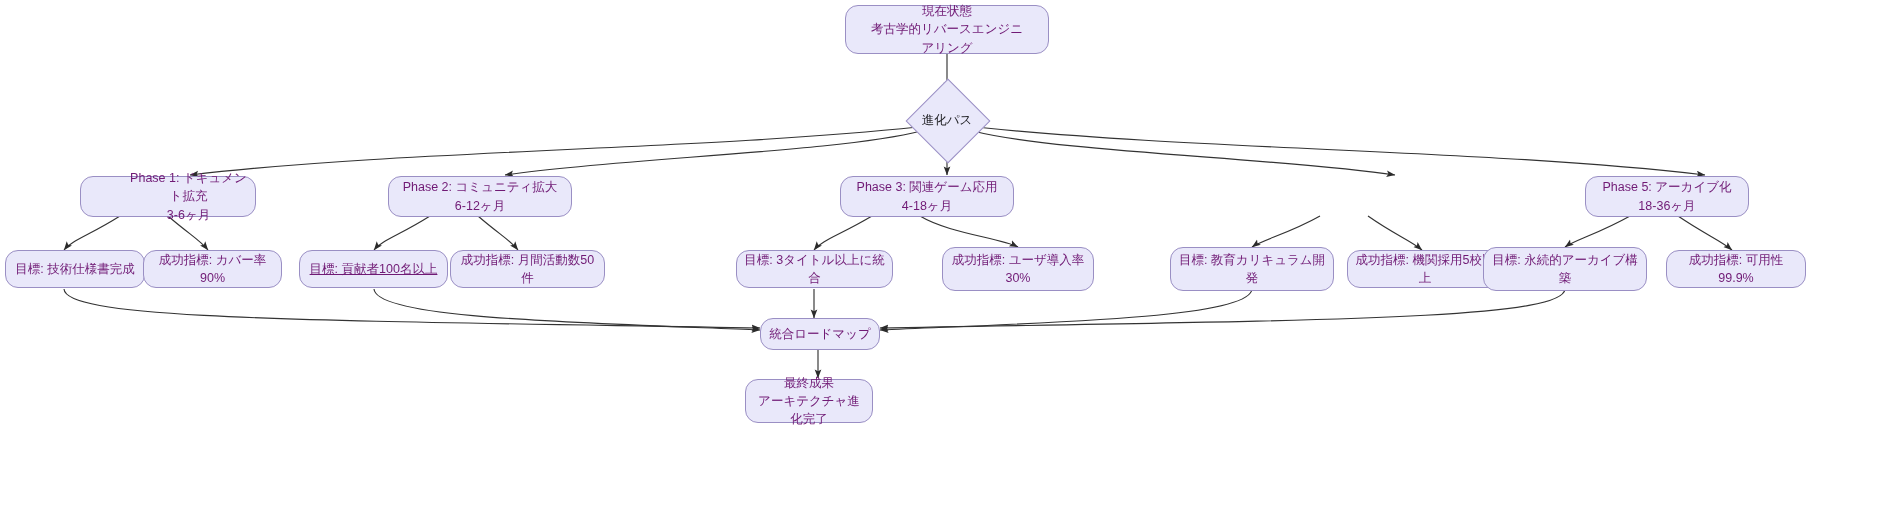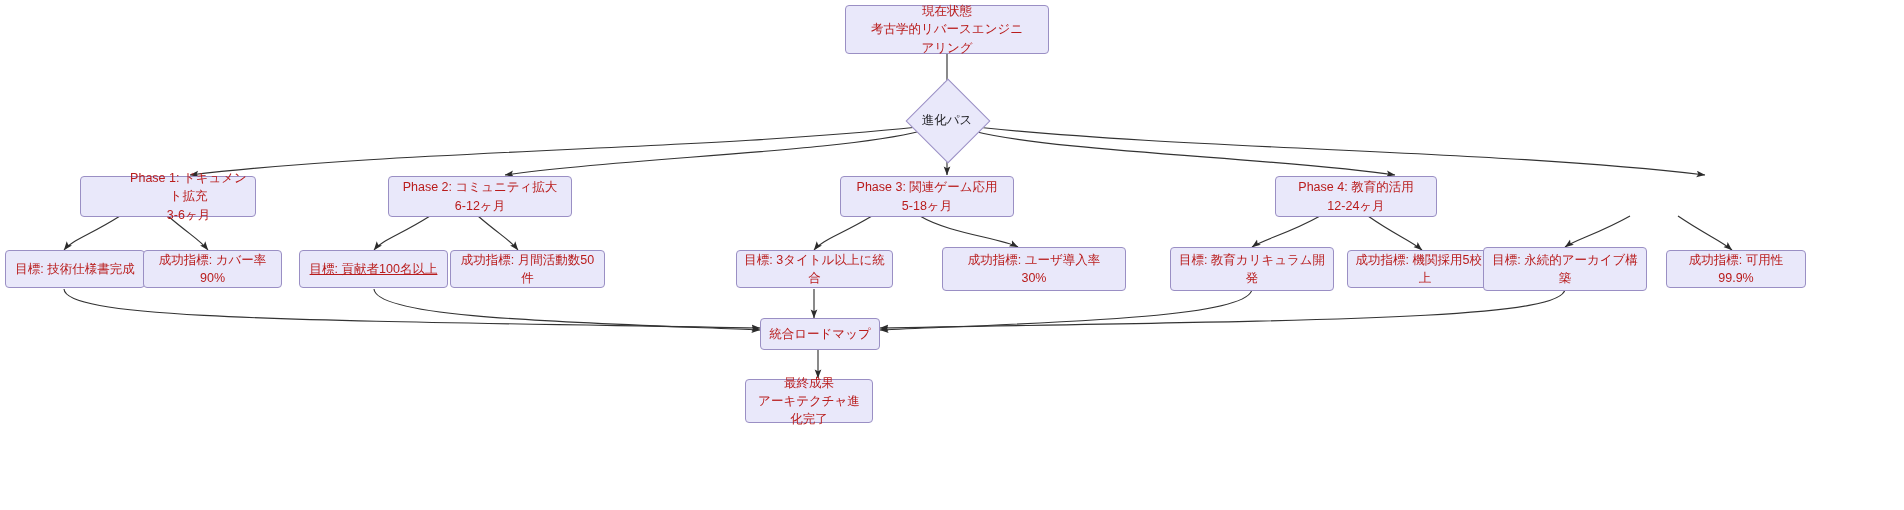--- a/index.html
+++ b/index.html
@@ -25,26 +25,26 @@
     top: 0;
     width: 1904px;
     height: 510px;
     pointer-events: none;
   }
   .node {
     position: absolute;
     box-sizing: border-box;
     background: #e9e8fa;
     border: 1px solid #9a8fc4;
-    border-radius: 4px;
+    border-radius: 13px;
     display: flex;
     align-items: center;
     justify-content: center;
     text-align: center;
-    color: #b91c1c;
+    color: #701a75;
     font-size: 12.5px;
     line-height: 1.45;
     padding: 2px 6px;
     white-space: pre-line;
     z-index: 2;
   }
   .node-label {
     display: block;
     white-space: pre-line;
   }
@@ -136,45 +136,45 @@
   <div class="node" style="left:80px; top:176px; width:176px; height:41px;padding-left:47px;">
     <span class="node-label">Phase 1: ドキュメント拡充
 3-6ヶ月</span>
   </div>
   <div class="node" style="left:388px; top:176px; width:184px; height:41px;">
     <span class="node-label">Phase 2: コミュニティ拡大
 6-12ヶ月</span>
   </div>
   <div class="node" style="left:840px; top:176px; width:174px; height:41px;">
     <span class="node-label">Phase 3: 関連ゲーム応用
-5-18ヶ月</span>
-  </div>
-  <div class="node" style="left:1275px; top:176px; width:162px; height:41px;">
-    <span class="node-label">Phase 4: 教育的活用
-12-24ヶ月</span>
+4-18ヶ月</span>
+  </div>
+  <div class="node" style="left:1585px; top:176px; width:164px; height:41px;">
+    <span class="node-label">Phase 5: アーカイブ化
+18-36ヶ月</span>
   </div>
 
   <div class="node" style="left:5px; top:250px; width:140px; height:38px;">
     <span class="node-label">目標: 技術仕様書完成</span>
   </div>
   <div class="node" style="left:143px; top:250px; width:139px; height:38px;">
     <span class="node-label">成功指標: カバー率90%</span>
   </div>
 
   <div class="node" style="left:299px; top:250px; width:149px; height:38px;text-decoration:underline;">
     <span class="node-label">目標: 貢献者100名以上</span>
   </div>
   <div class="node" style="left:450px; top:250px; width:155px; height:38px;">
     <span class="node-label">成功指標: 月間活動数50件</span>
   </div>
 
   <div class="node" style="left:736px; top:250px; width:157px; height:38px;">
     <span class="node-label">目標: 3タイトル以上に統合</span>
   </div>
-  <div class="node" style="left:942px; top:247px; width:184px; height:44px;">
+  <div class="node" style="left:942px; top:247px; width:152px; height:44px;">
     <span class="node-label">成功指標: ユーザ導入率
 30%</span>
   </div>
 
   <div class="node" style="left:1170px; top:247px; width:164px; height:44px;">
     <span class="node-label">目標: 教育カリキュラム開
 発</span>
   </div>
   <div class="node" style="left:1347px; top:250px; width:156px; height:38px;">
     <span class="node-label">成功指標: 機関採用5校以上</span>

